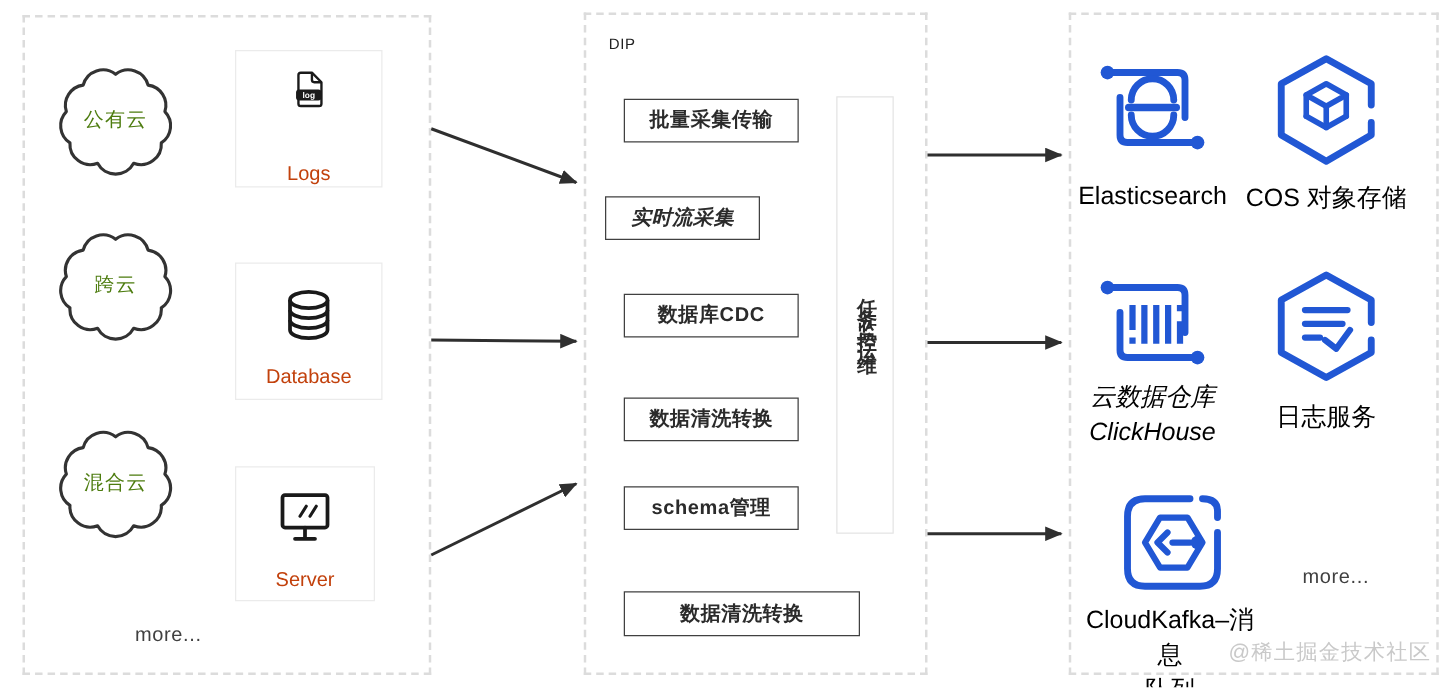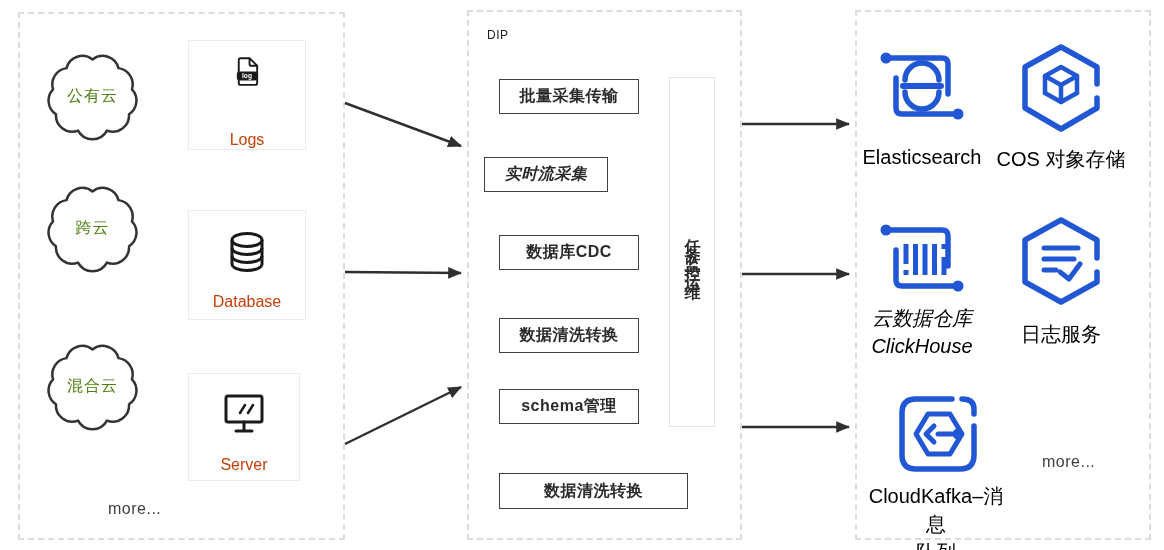--- a/index.html
+++ b/index.html
@@ -195,13 +195,14 @@
     <g stroke="var(--line-dark)" stroke-width="2.4" fill="none">
       <path d="M345,103 L461,146" marker-end="url(#ah)"></path>
       <path d="M345,272 L461,273" marker-end="url(#ah)"></path>
       <path d="M345,444 L461,387" marker-end="url(#ah)"></path>
       <path d="M742,124 L849,124" marker-end="url(#ah)"></path>
       <path d="M742,274 L849,274" marker-end="url(#ah)"></path>
       <path d="M742,427 L849,427" marker-end="url(#ah)"></path>
     </g>
   </svg>
 
+  <div class="watermark">@稀土掘金技术社区</div>
 </div>
 
 </body></html>

